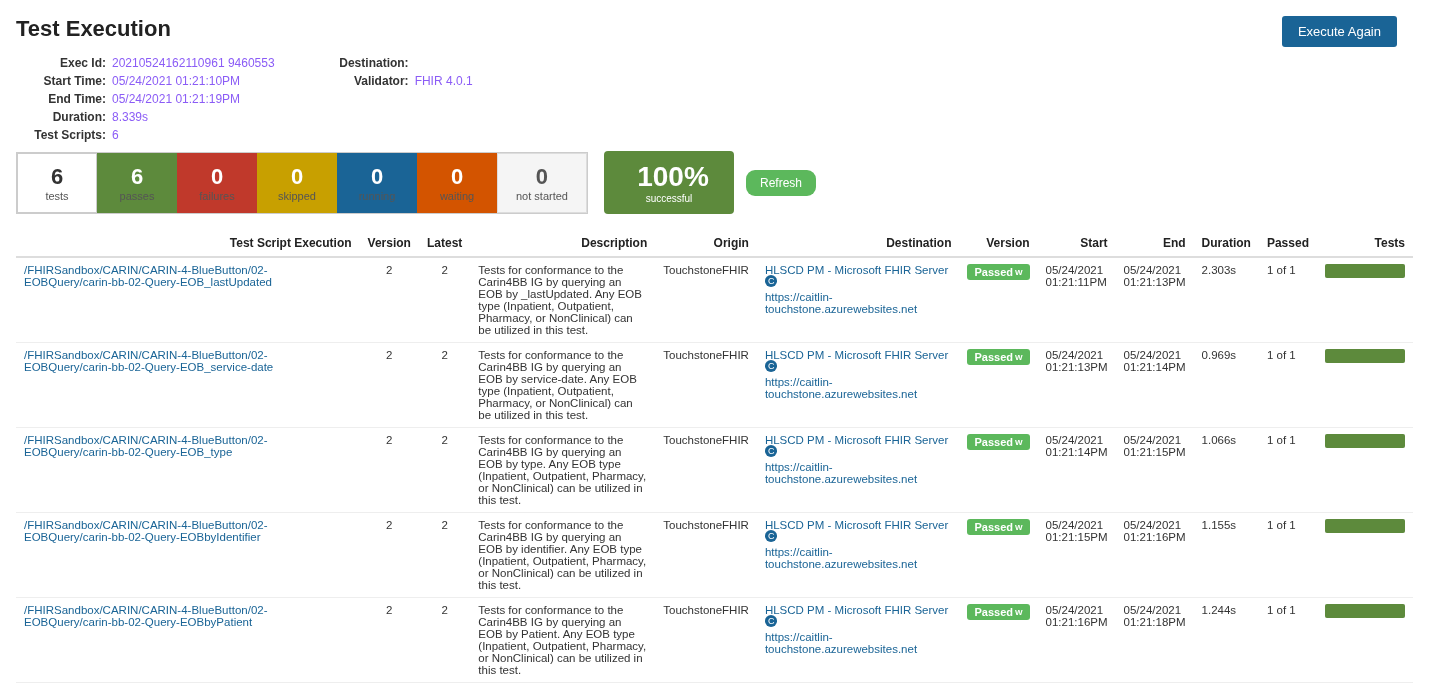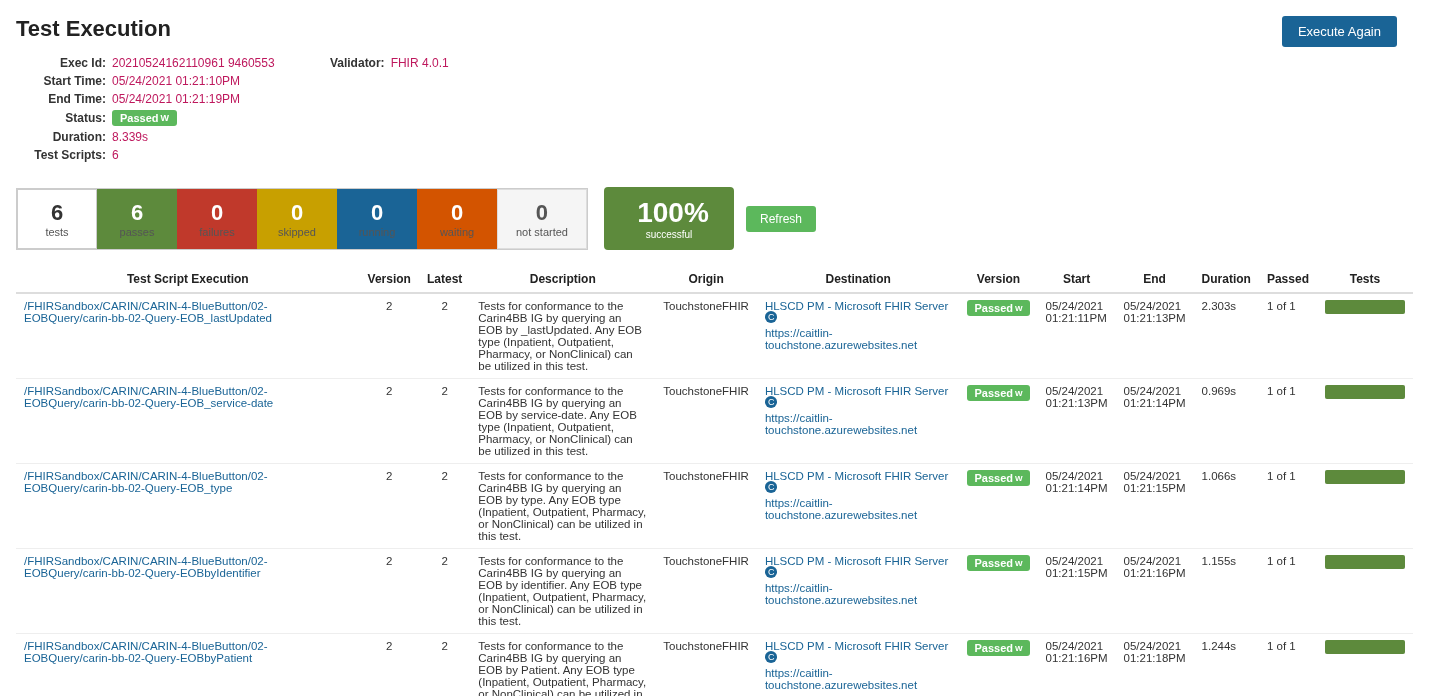--- a/index.html
+++ b/index.html
@@ -6,25 +6,25 @@
     body { font-family: Arial, sans-serif; font-size: 12px; color: #333; background: #fff; padding: 16px; }
     
     h1 { font-size: 22px; font-weight: bold; margin-bottom: 14px; color: #222; }
     
     .execute-btn {
       position: absolute; top: 0; right: 16px;
       background: #1a6496; color: #fff; border: none; padding: 8px 16px;
       font-size: 13px; cursor: pointer; border-radius: 3px;
     }
     
-    .meta-section { display: flex; gap: 20px; margin-bottom: 25px; }
+    .meta-section { display: flex; gap: 44px; margin-bottom: 9px; }
     .meta-left, .meta-right { display: flex; flex-direction: column; gap: 4px; }
     .meta-row { display: flex; align-items: center; gap: 6px; font-size: 12px; }
     .meta-label { font-weight: bold; text-align: right; min-width: 90px; }
-    .meta-value { color: #be185d; }
+    .meta-value { color: #8b5cf6; }
     .meta-value.link { color: #1a6496; text-decoration: none; }
     
     .status-badge {
       background: #5cb85c; color: #fff; padding: 2px 8px; border-radius: 3px;
       font-size: 11px; font-weight: bold; display: inline-flex; align-items: center; gap: 2px;
     }
     .status-badge .w-icon { font-size: 9px; }
     .summary-box {
       display: flex; flex-direction: column; align-items: center; justify-content: center;
       padding: 10px 18px; border: 1px solid #ddd; min-width: 80px;
@@ -41,26 +41,26 @@
     .summary-success {
       background: #5d8a3c; color: #fff; padding: 10px 20px; border-radius: 4px;
       display: flex; flex-direction: column; align-items: center; justify-content: center;
       margin-left: 16px; min-width: 130px;
     }
     .summary-success .pct { font-size: 28px; font-weight: bold; margin-left: 8px; }
     .summary-success .slbl { font-size: 10px; }
     
     .refresh-btn {
       background: #5cb85c; color: #fff; border: none; padding: 6px 14px;
-      font-size: 12px; cursor: pointer; border-radius: 3px; margin-left: 12px; align-self: center;
+      font-size: 12px; cursor: pointer; border-radius: 9px; margin-left: 12px; align-self: center;
     }
     
     table { width: 100%; border-collapse: collapse; font-size: 11.5px; }
     thead tr { border-bottom: 2px solid #ddd; }
-    th { text-align: center; padding: 6px 8px; font-weight: bold; font-size: 12px; color: #222; }
+    th { text-align: right; padding: 6px 8px; font-weight: bold; font-size: 12px; color: #222; }
     td { padding: 6px 8px; vertical-align: top; border-bottom: 1px solid #eee; }
     
     .td-link { color: #1a6496; text-decoration: none; cursor: pointer; }
     
     .passed-badge {
       background: #5cb85c; color: #fff; padding: 2px 7px; border-radius: 3px;
       font-size: 11px; font-weight: bold; white-space: nowrap; display: inline-flex; align-items: center; gap: 2px;
     }
     
     .progress-bar-container { background: #ddd; height: 14px; border-radius: 2px; width: 80px; }
@@ -84,36 +84,33 @@
     </div>
     <div class="meta-row">
       <span class="meta-label">Start Time:</span>
       <span class="meta-value">05/24/2021 01:21:10PM</span>
     </div>
     <div class="meta-row">
       <span class="meta-label">End Time:</span>
       <span class="meta-value">05/24/2021 01:21:19PM</span>
     </div>
     <div class="meta-row">
-      <span class="meta-label">Status:</span>
-      <span class="status-badge">
-        <span>Passed</span>
-        <span class="w-icon" style="font-size:9px;vertical-align:super;">W</span>
-      </span>
-    </div>
-    <div class="meta-row">
       <span class="meta-label">Duration:</span>
       <span class="meta-value">8.339s</span>
     </div>
     <div class="meta-row">
       <span class="meta-label">Test Scripts:</span>
       <span class="meta-value">6</span>
     </div>
   </div>
   <div class="meta-right">
+    <div class="meta-row">
+      <span class="meta-label">Destination:</span>
+      <span class="meta-value"></span>
+    </div>
     <div class="meta-row">
       <span class="meta-label">Validator:</span>
       <span class="meta-value">FHIR 4.0.1</span>
     </div>
   </div>
 </div>
 
 <div class="summary-row">
   <div style="display:flex; border: 1px solid #ccc;">
     <div class="summary-box tests">

